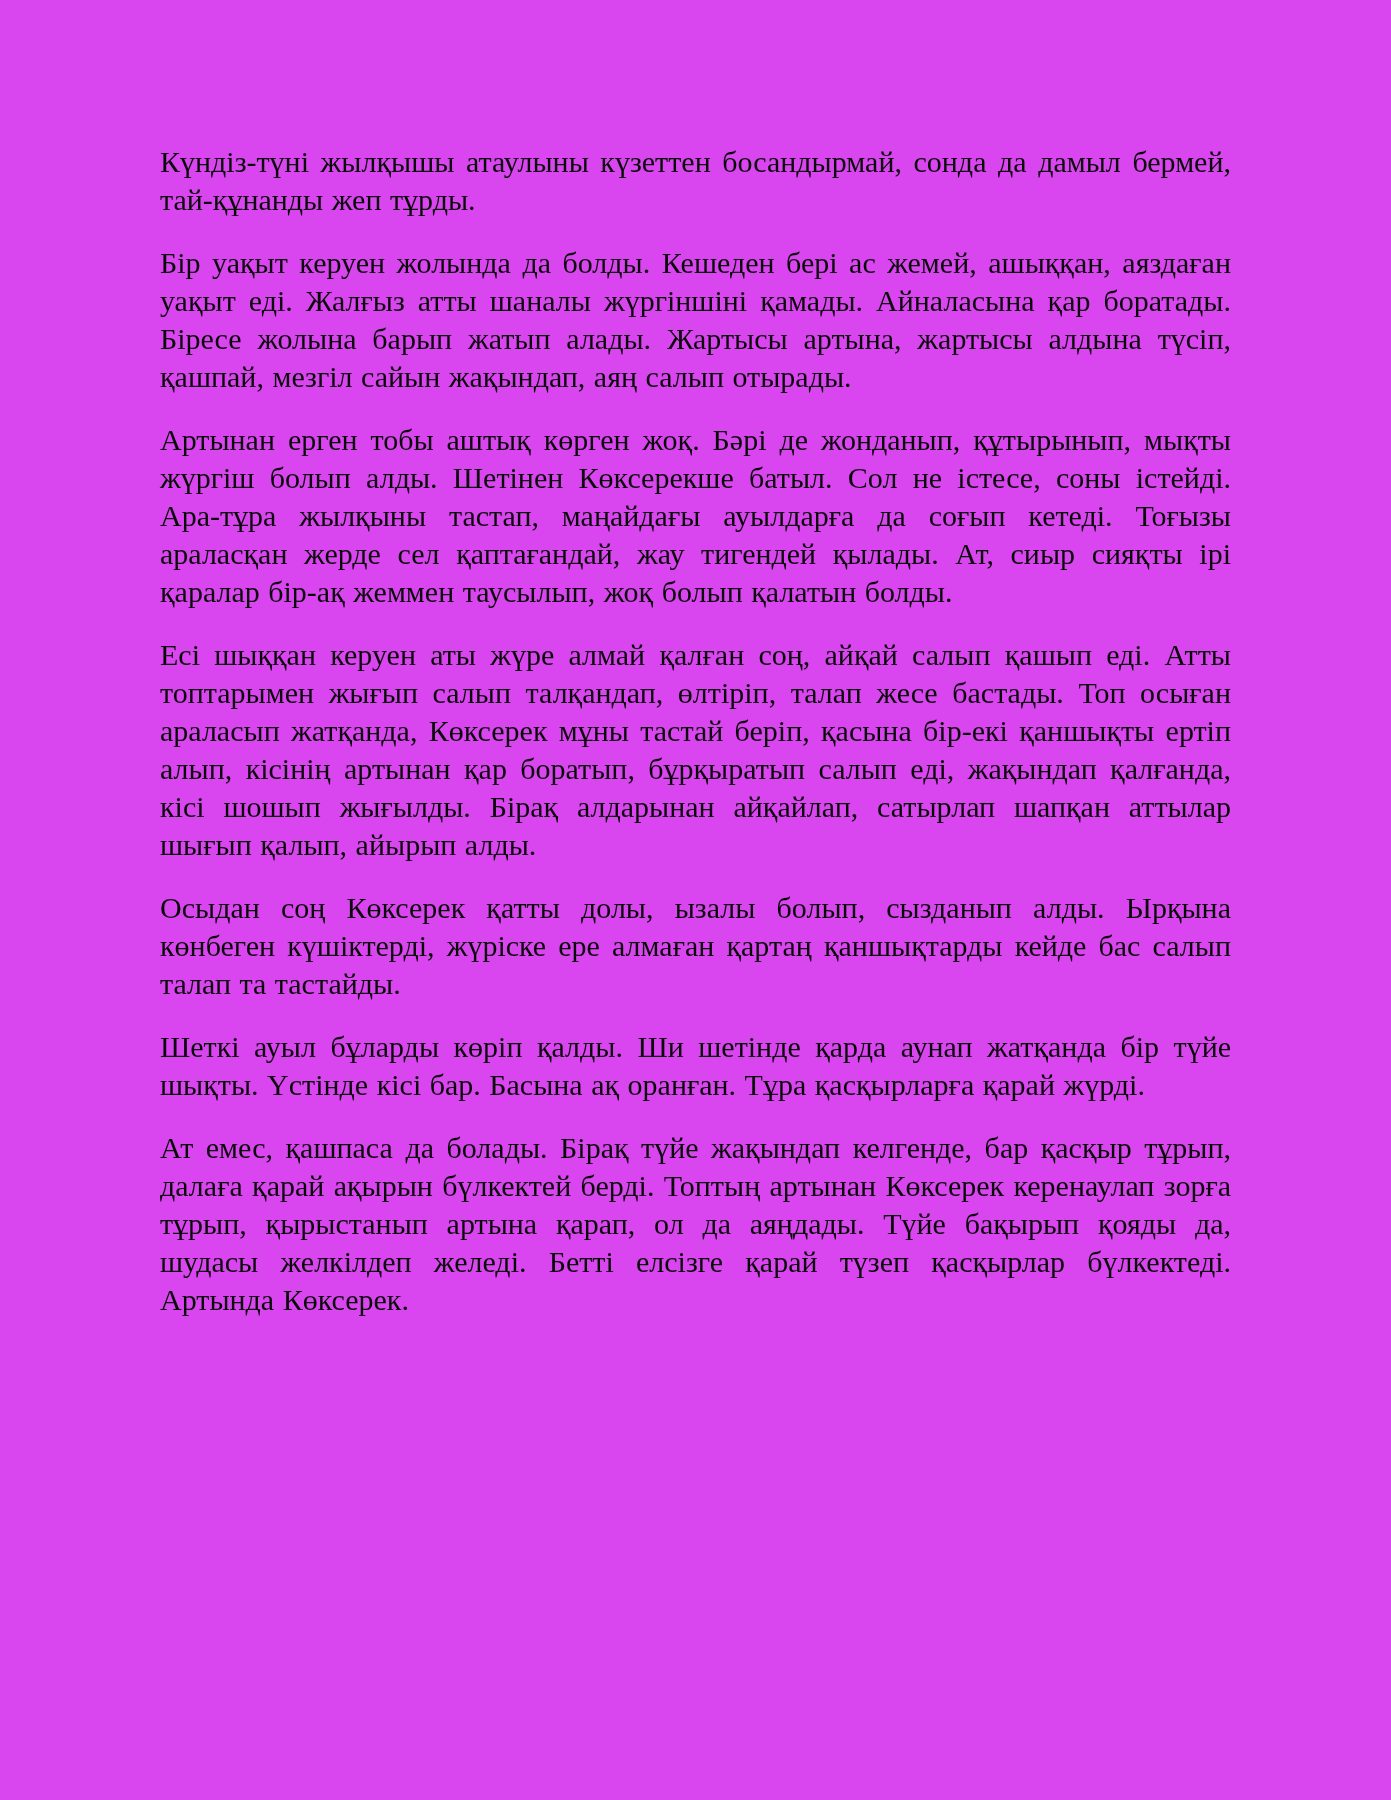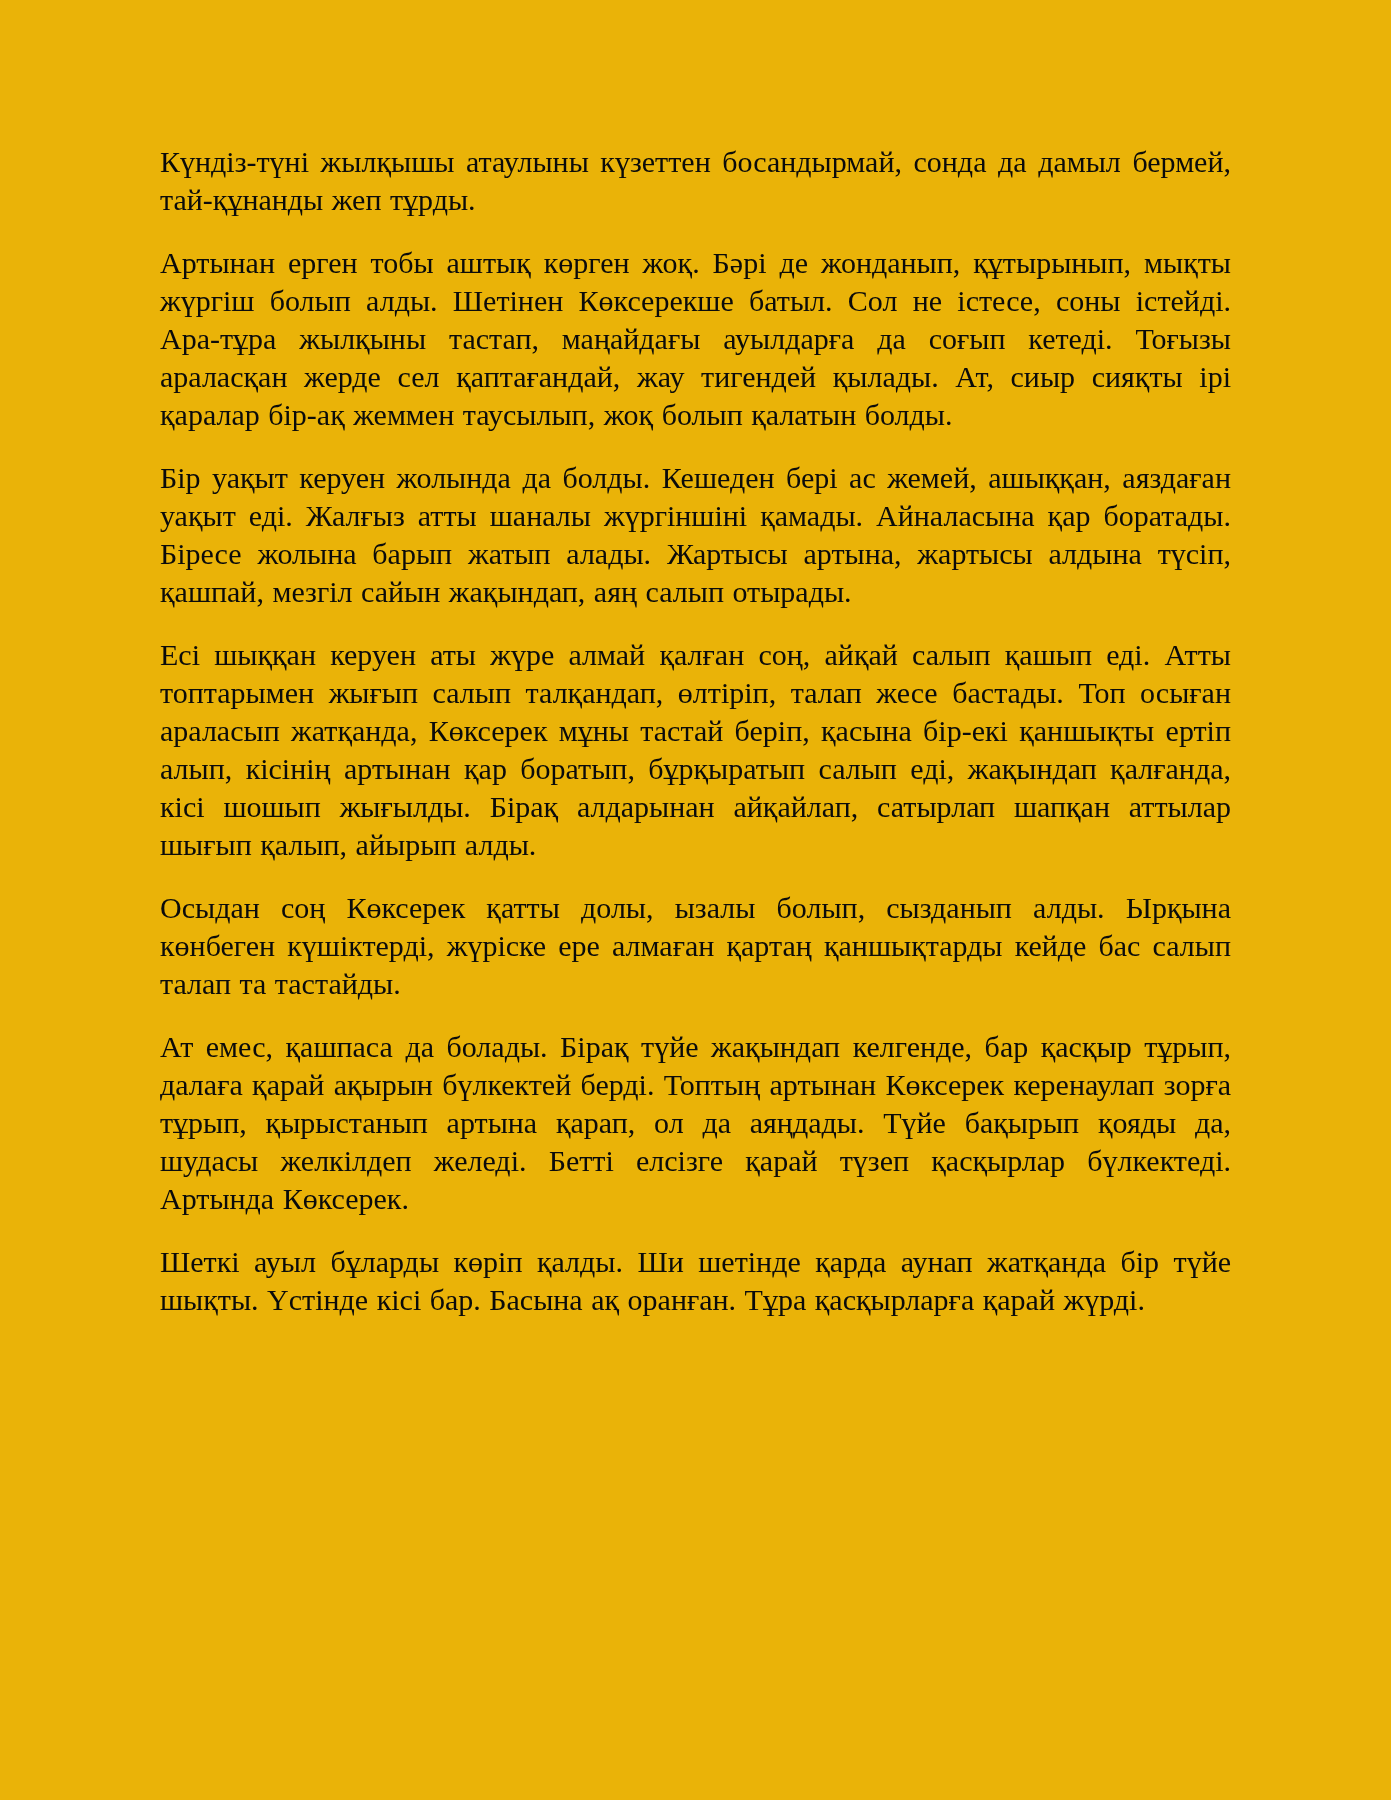--- a/index.html
+++ b/index.html
@@ -5,38 +5,38 @@
     html, body {
       margin: 0;
       padding: 0;
       background: #ffffff;
     }
     .page {
       width: 1391px;
       height: 1800px;
       box-sizing: border-box;
       padding: 143px 160px 0 160px;
-      background: #eab308;
+      background: #d946ef;
       font-family: "Liberation Serif", "DejaVu Serif", serif;
       color: #0b0b0b;
       overflow: hidden;
     }
     .page p {
       margin: 0 0 25px 0;
       font-size: 30px;
       line-height: 38px;
       text-align: justify;
       text-justify: inter-word;
       word-spacing: 1px;
     }
   </style>
 </head>
 <body>
 
 <div class="page">
   <p>Күндіз-түні жылқышы атаулыны күзеттен босандырмай, сонда да дамыл бермей, тай-құнанды жеп тұрды.</p>
+  <p>Бір уақыт керуен жолында да болды. Кешеден бері ас жемей, ашыққан, аяздаған уақыт еді. Жалғыз атты шаналы жүргіншіні қамады. Айналасына қар боратады. Біресе жолына барып жатып алады. Жартысы артына, жартысы алдына түсіп, қашпай, мезгіл сайын жақындап, аяң салып отырады.</p>
   <p>Артынан ерген тобы аштық көрген жоқ. Бәрі де жонданып, құтырынып, мықты жүргіш болып алды. Шетінен Көксерекше батыл. Сол не істесе, соны істейді. Ара-тұра жылқыны тастап, маңайдағы ауылдарға да соғып кетеді. Тоғызы араласқан жерде сел қаптағандай, жау тигендей қылады. Ат, сиыр сияқты ірі қаралар бір-ақ жеммен таусылып, жоқ болып қалатын болды.</p>
-  <p>Бір уақыт керуен жолында да болды. Кешеден бері ас жемей, ашыққан, аяздаған уақыт еді. Жалғыз атты шаналы жүргіншіні қамады. Айналасына қар боратады. Біресе жолына барып жатып алады. Жартысы артына, жартысы алдына түсіп, қашпай, мезгіл сайын жақындап, аяң салып отырады.</p>
   <p>Есі шыққан керуен аты жүре алмай қалған соң, айқай салып қашып еді. Атты топтарымен жығып салып талқандап, өлтіріп, талап жесе бастады. Топ осыған араласып жатқанда, Көксерек мұны тастай беріп, қасына бір-екі қаншықты ертіп алып, кісінің артынан қар боратып, бұрқыратып салып еді, жақындап қалғанда, кісі шошып жығылды. Бірақ алдарынан айқайлап, сатырлап шапқан аттылар шығып қалып, айырып алды.</p>
   <p>Осыдан соң Көксерек қатты долы, ызалы болып, сызданып алды. Ырқына көнбеген күшіктерді, жүріске ере алмаған қартаң қаншықтарды кейде бас салып талап та тастайды.</p>
+  <p>Шеткі ауыл бұларды көріп қалды. Ши шетінде қарда аунап жатқанда бір түйе шықты. Үстінде кісі бар. Басына ақ оранған. Тұра қасқырларға қарай жүрді.</p>
   <p>Ат емес, қашпаса да болады. Бірақ түйе жақындап келгенде, бар қасқыр тұрып, далаға қарай ақырын бүлкектей берді. Топтың артынан Көксерек керенаулап зорға тұрып, қырыстанып артына қарап, ол да аяңдады. Түйе бақырып қояды да, шудасы желкілдеп желеді. Бетті елсізге қарай түзеп қасқырлар бүлкектеді. Артында Көксерек.</p>
-  <p>Шеткі ауыл бұларды көріп қалды. Ши шетінде қарда аунап жатқанда бір түйе шықты. Үстінде кісі бар. Басына ақ оранған. Тұра қасқырларға қарай жүрді.</p>
 </div>
 
 </body></html>

